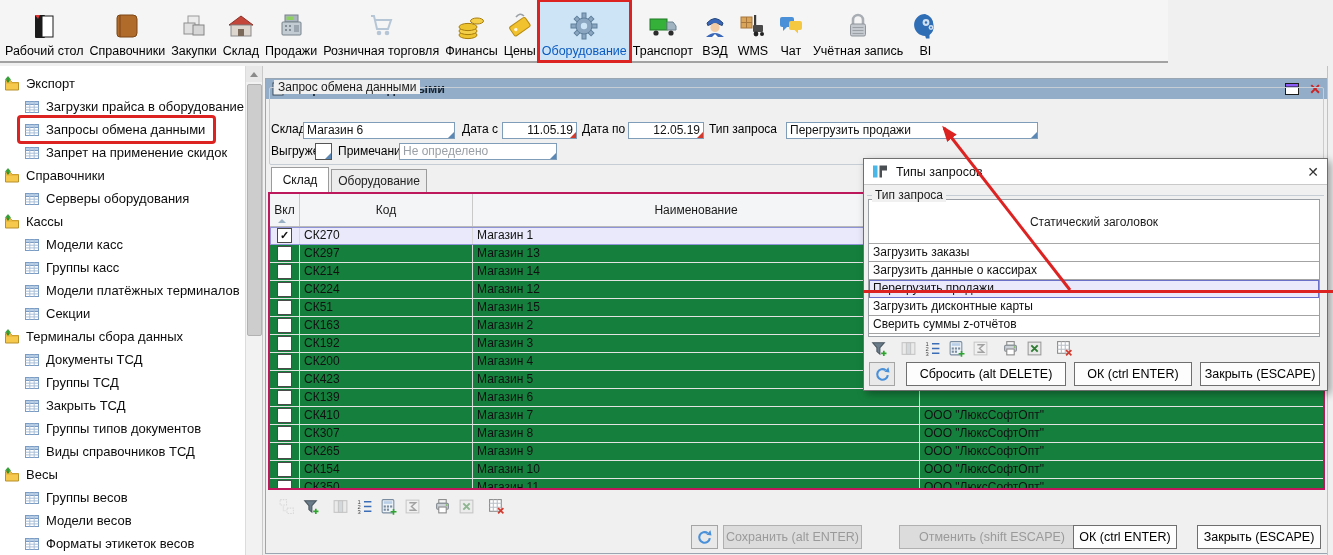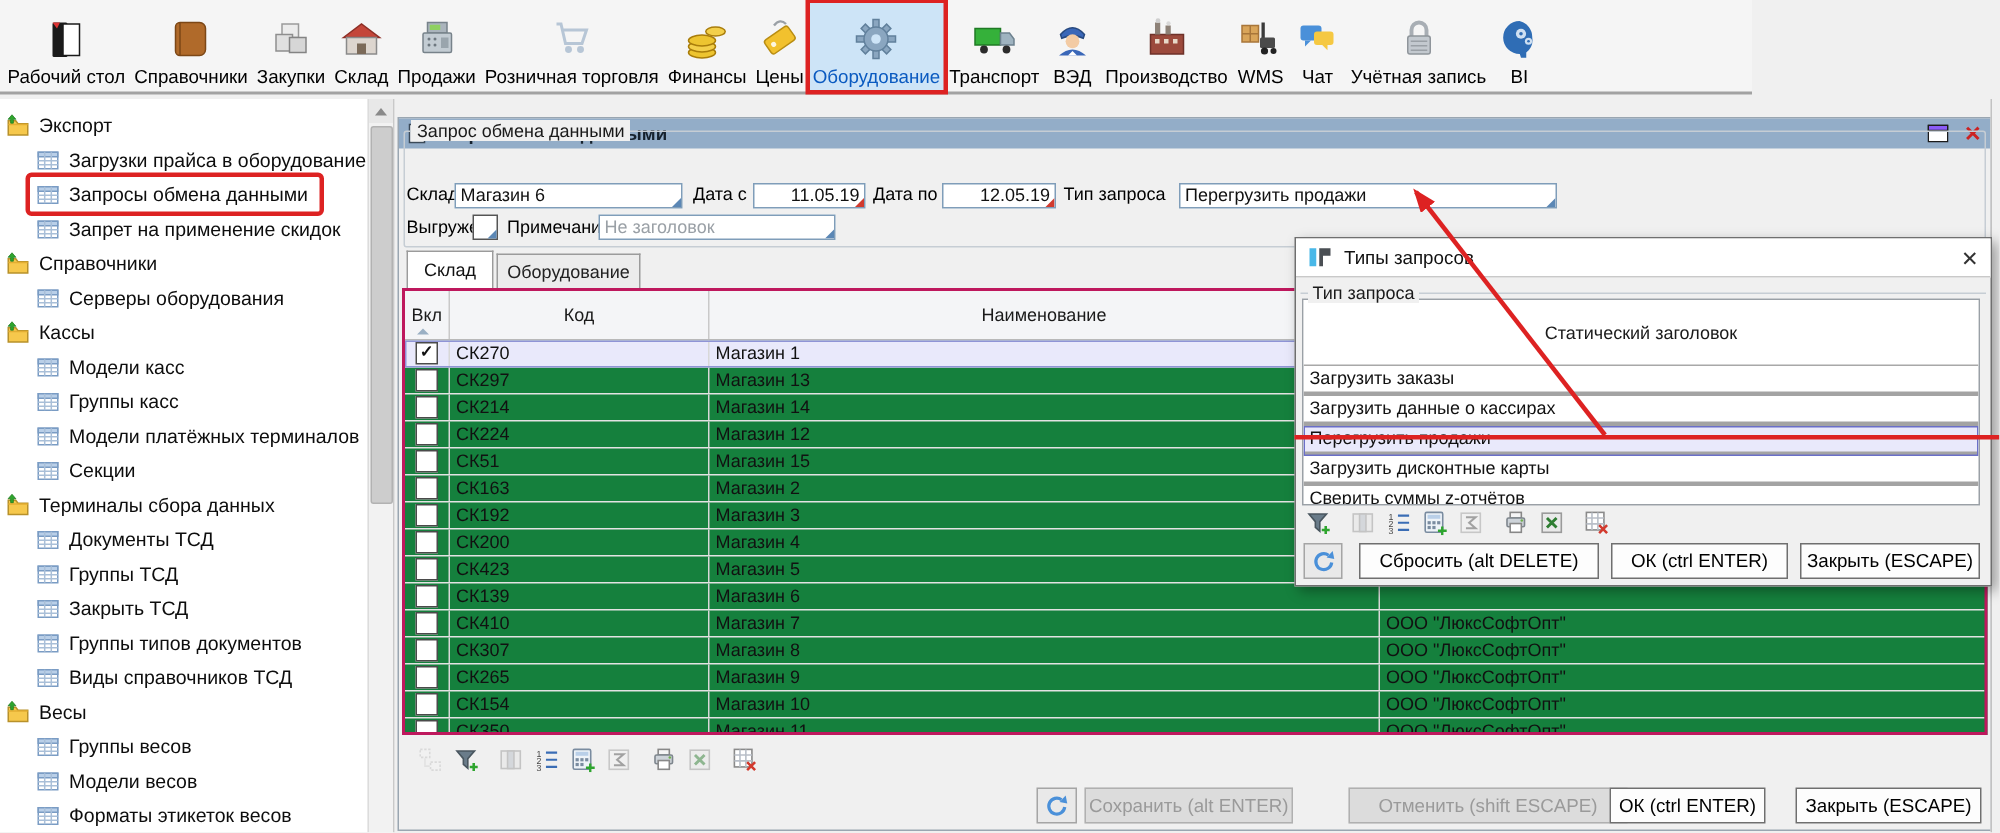--- a/index.html
+++ b/index.html
@@ -150,21 +150,21 @@
   .pop-title{font-size:12.5px;color:#111;}
   .pop-close{margin-left:auto;font-size:14px;color:#333;line-height:14px;cursor:default;}
   .pop-group-label{position:absolute;left:8px;top:29px;font-size:12px;color:#1a1a1a;background:#f0f0f0;padding:0 3px;z-index:2;}
   .pop-group-line{position:absolute;left:3px;top:36px;width:457px;height:1px;background:#c6cdd4;}
   .pop-table{
     position:absolute;left:4px;top:40px;width:452px;height:138px;background:#fff;
     border:1px solid #9aa0a6;box-sizing:border-box;overflow:hidden;
   }
   .pop-head{height:43px;display:flex;align-items:center;justify-content:center;
     border-bottom:1px solid #a8a8a8;font-size:12px;color:#1a1a1a;background:#fff;}
-  .pop-row{height:17px;line-height:16px;padding:0 4px;border-bottom:3px solid #a3a3a3;font-size:12px;white-space:nowrap;overflow:hidden;}
+  .pop-row{height:17px;line-height:16px;padding:0 4px;border-bottom:1px solid #a3a3a3;font-size:12px;white-space:nowrap;overflow:hidden;}
   .pop-row.sel{background:#e9e9fb;outline:1.5px solid #6a6fc8;outline-offset:-1.5px;}
   .pop-icons{position:absolute;left:6px;top:181px;display:flex;gap:7px;align-items:center;}
   .pop-btnrow .btn{top:203px;}
   
   #overlay{position:absolute;left:0;top:0;z-index:60;pointer-events:none;}
   .gutter{
     position:absolute;left:1327px;top:66px;width:6px;height:489px;
     background:#f0f0f0;border-left:1px solid #c2c2c2;
   }
 </style>
@@ -356,35 +356,20 @@
   <div class="tb-item">
     <svg class="tb-ic" viewBox="0 0 32 32">
         <path d="M8 13 q8 -9 16 0 l-0.8 2.5 q-7 -3.5 -14.4 0 z" fill="#3a67b8" stroke="#27497f"></path>
         <circle cx="16" cy="17.5" r="4.6" fill="#f3cba4"></circle>
         <path d="M7 27 q9 -8 18 0 z" fill="#3a67b8"></path>
         <path d="M13 27 l3 -3 3 3 z" fill="#fff"></path>
       </svg>
     <span class="tb-label">ВЭД</span>
   </div>
 
-  <div class="tb-item">
-    <svg class="tb-ic" viewBox="0 0 32 32">
-        <rect x="5" y="13" width="22" height="13" fill="#9c4a3c" stroke="#6e3129"></rect>
-        <rect x="8" y="5" width="3.5" height="8" fill="#8d8177"></rect>
-        <rect x="15" y="7" width="3.5" height="6" fill="#8d8177"></rect>
-        <g fill="#e8d9c8">
-          <rect x="8" y="16" width="3" height="3"></rect>
-          <rect x="14" y="16" width="3" height="3"></rect>
-          <rect x="20" y="16" width="3" height="3"></rect>
-        </g>
-        <circle cx="10" cy="3.8" r="1.6" fill="#cfcfcf"></circle>
-        <circle cx="17" cy="5.5" r="1.4" fill="#d8d8d8"></circle>
-      </svg>
-    <span class="tb-label">Производство</span>
-  </div>
 
   <div class="tb-item">
     <svg class="tb-ic" viewBox="0 0 32 32">
         <rect x="4" y="7" width="11" height="11" fill="#d9a55a" stroke="#a8763a"></rect>
         <path d="M4 12.5 h11 M9.5 7 v11" stroke="#a8763a" fill="none"></path>
         <rect x="17" y="5" width="2.2" height="17" fill="#3a3a3a"></rect>
         <rect x="16" y="15" width="10" height="7" rx="1" fill="#4a4a4a"></rect>
         <circle cx="19" cy="24" r="2.4" fill="#222"></circle>
         <circle cx="25" cy="24" r="2" fill="#222"></circle>
       </svg>
@@ -583,21 +568,21 @@
   <span class="flabel" style="left:196px;top:42px;">Дата с</span>
   <div class="finput right m-red" style="left:236px;top:43px;width:67px;">11.05.19</div>
   <span class="flabel" style="left:316px;top:42px;">Дата по</span>
   <div class="finput right m-red" style="left:362px;top:43px;width:68px;">12.05.19</div>
   <span class="flabel" style="left:443px;top:42px;">Тип запроса</span>
   <div class="finput m-blue" style="left:520px;top:43px;width:244px;">Перегрузить продажи</div>
 
   <span class="flabel" style="left:5px;top:64px;">Выгружен</span>
   <div class="fcheck m-blue" style="left:49px;top:64px;"></div>
   <span class="flabel" style="left:72px;top:64px;">Примечание</span>
-  <div class="finput ph m-blue" style="left:133px;top:64px;width:150px;">Не заголовок</div>
+  <div class="finput ph m-blue" style="left:133px;top:64px;width:150px;">Не определено</div>
 
   <div class="tabs">
     <div class="tab active">Склад</div>
     <div class="tab idle">Оборудование</div>
   </div>
 
   <div class="dtable">
     <div class="thead">
       <div class="th c0">
           <span>Вкл</span>

